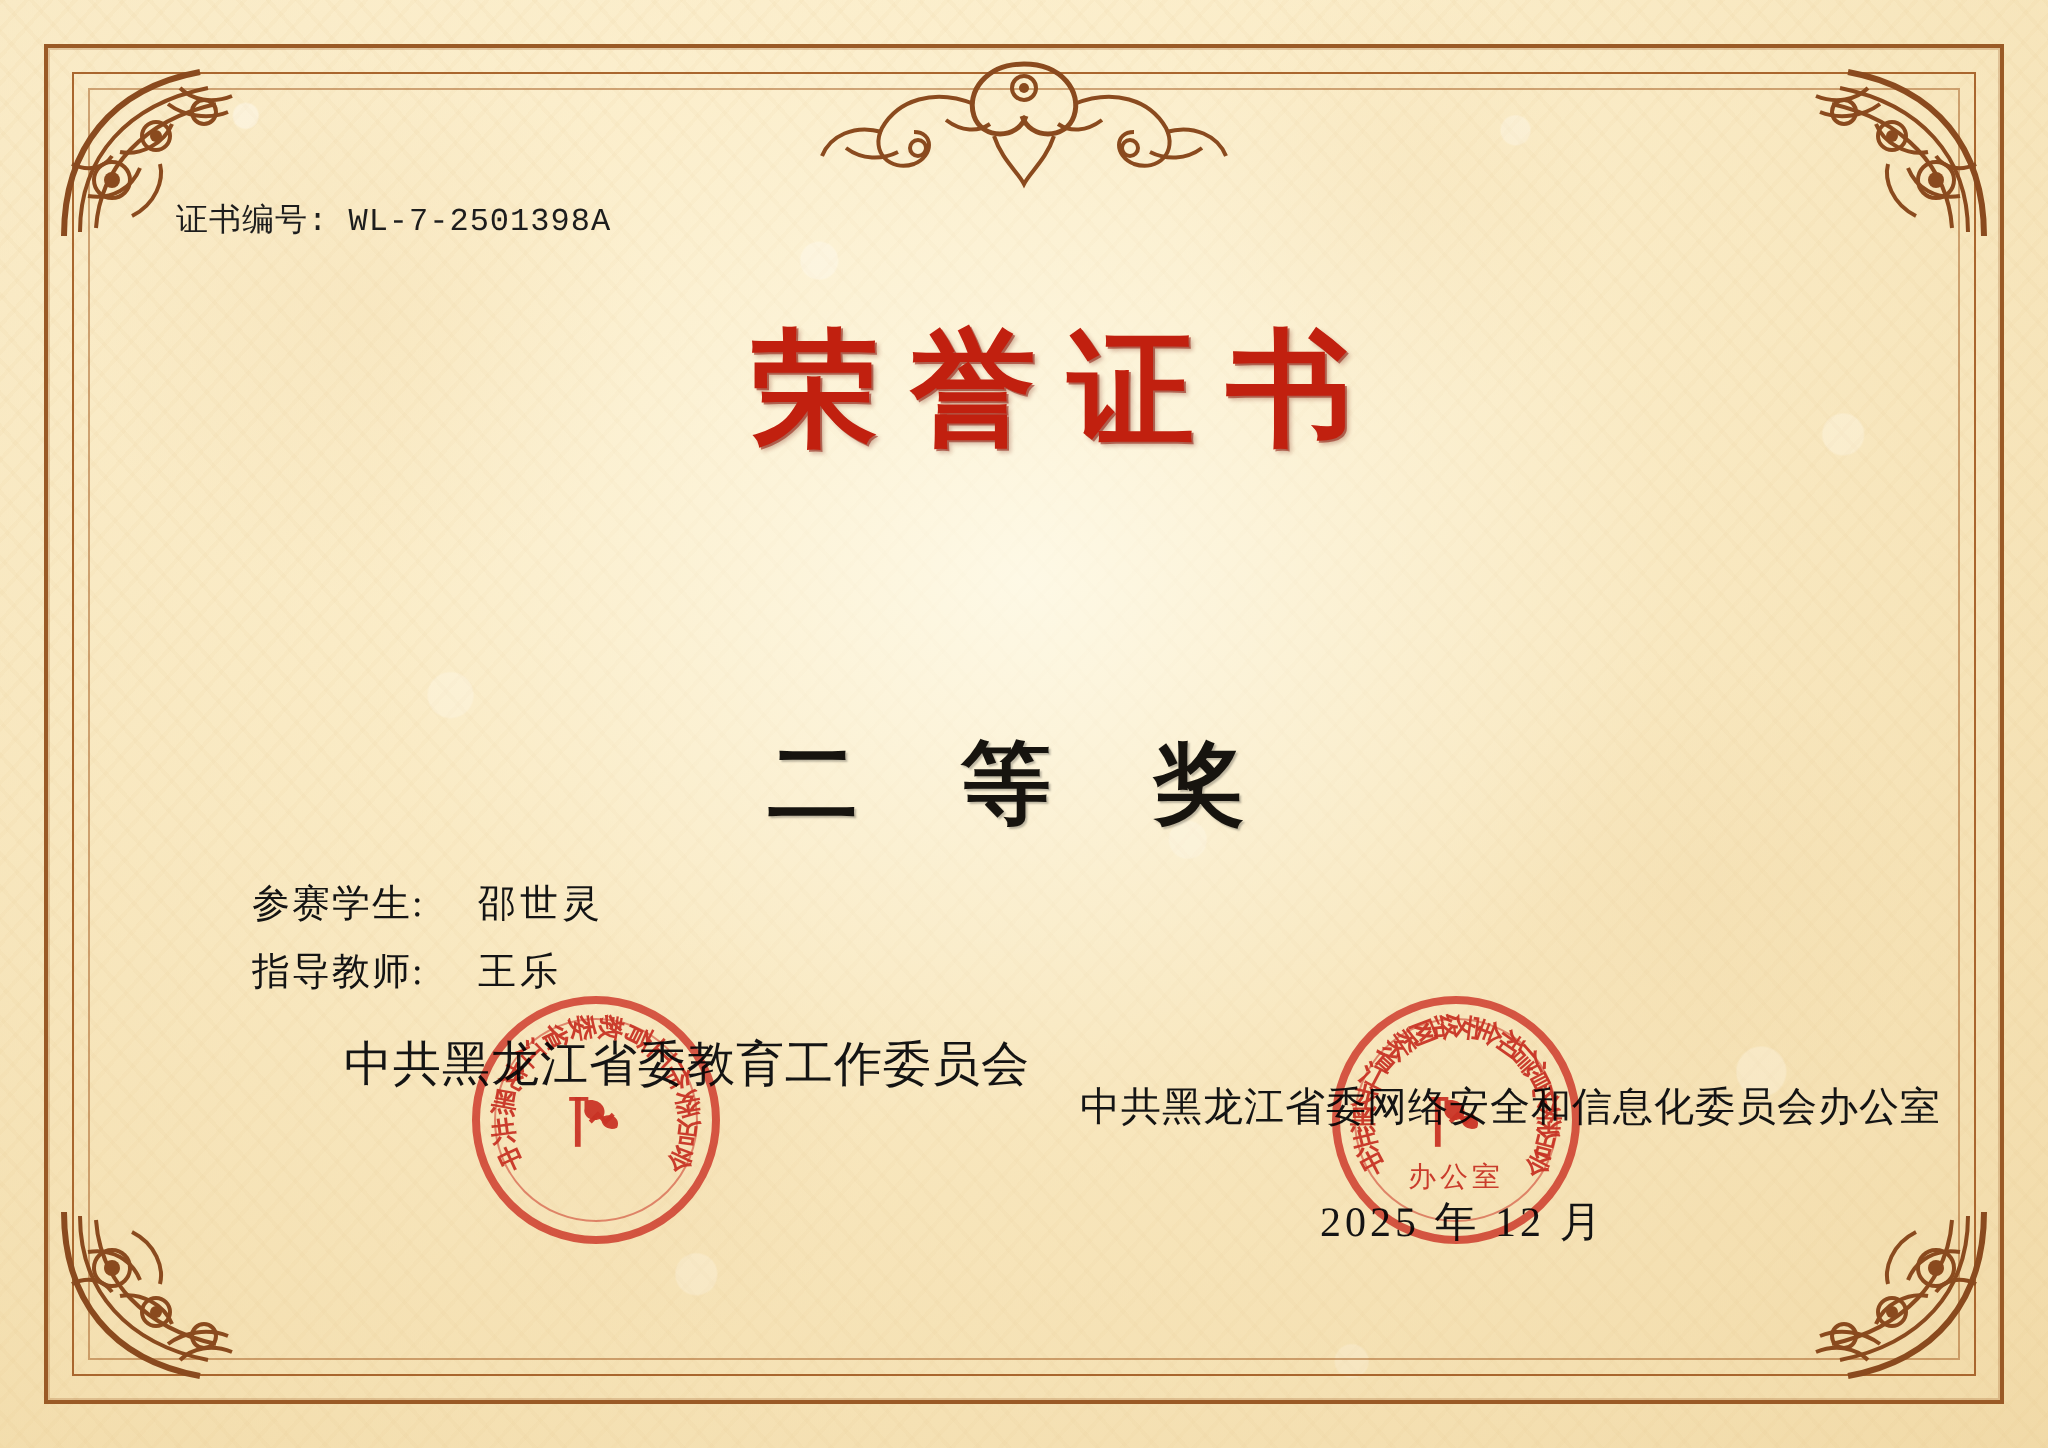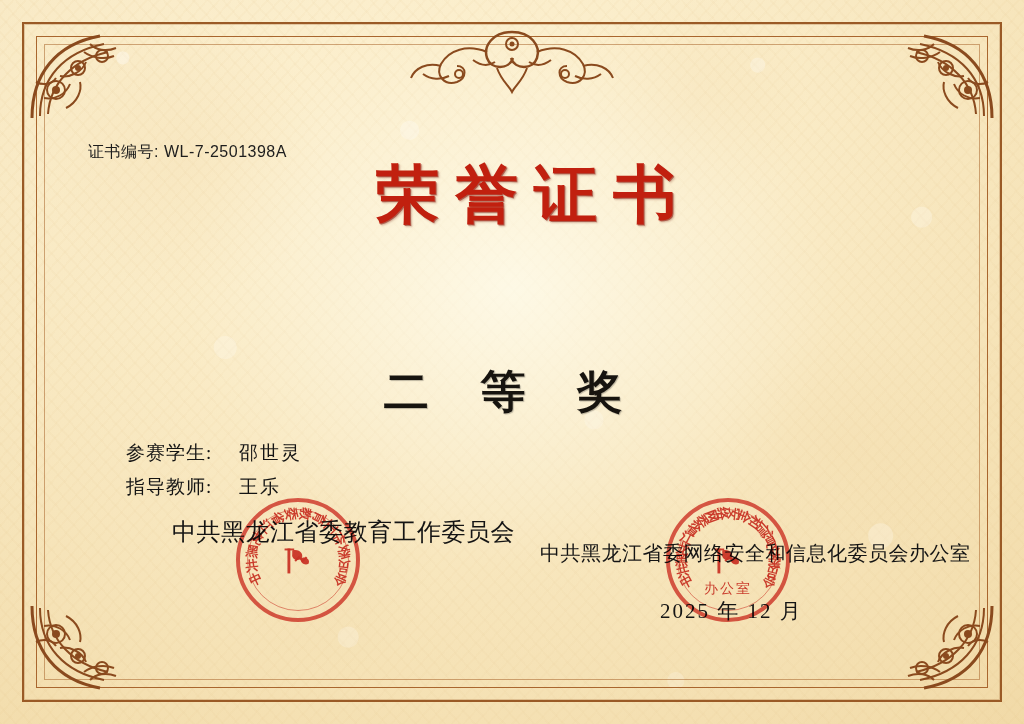--- a/index.html
+++ b/index.html
@@ -102,23 +102,22 @@
   .top-ornament svg { display:block; width:100%; height:100%; }
 
   
   .serial {
     position: absolute;
     left: 88px;
     top: 100px;
     font-size: 16px;
     color: #1d1d1d;
     letter-spacing: 0.5px;
-    font-family: Liberation Sans, sans-serif;
-    white-space: nowrap;
-    margin-top: 42px;
+    font-family: Liberation Mono, monospace;
+    white-space: nowrap;
   }
 
   .main-title {
     position: absolute;
     left: 0;
     right: 0;
     top: 152px;
     text-align: center;
     font-family: "DejaVu Serif", serif;
     font-weight: 700;

